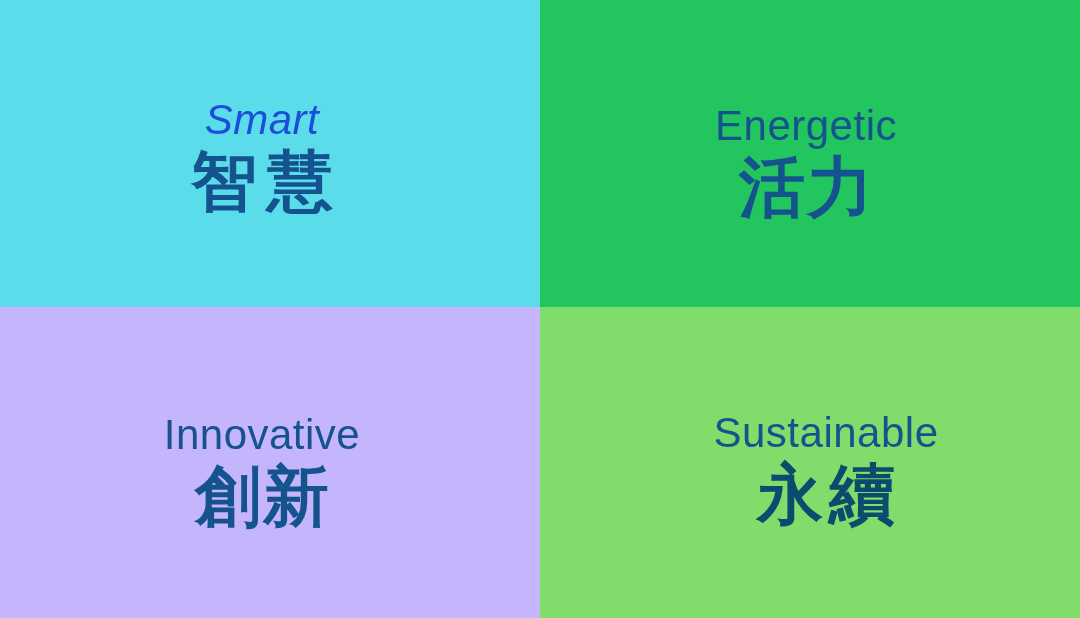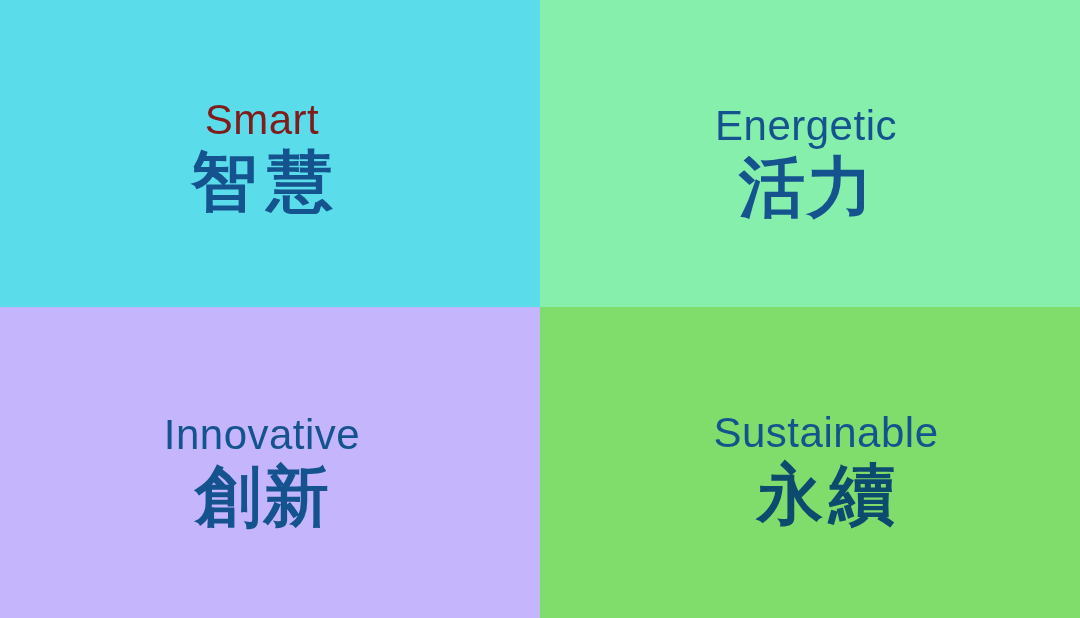--- a/index.html
+++ b/index.html
@@ -73,26 +73,26 @@
   .q-innovative .label-zh { letter-spacing: 2px;  text-indent: 2px; }
   .q-sustainable .label-zh{ letter-spacing: 6px;  text-indent: 6px; }
 </style>
 </head>
 <body style="background: rgb(255, 255, 255);">
 
 <div class="board">
 
   <div class="quadrant q-smart" style="background: rgb(91, 220, 235);">
     <div class="quadrant-inner">
-      <div class="label-en" style="color: #7f1d1d;">Smart</div>
+      <div class="label-en" style="color: #1d4ed8; font-style: italic;">Smart</div>
       <div class="label-zh" style="color: rgb(21, 83, 143);">智慧</div>
     </div>
   </div>
 
-  <div class="quadrant q-energetic" style="background: #86efac;">
+  <div class="quadrant q-energetic" style="background: #22c55e;">
     <div class="quadrant-inner">
       <div class="label-en" style="color: rgb(21, 83, 143);">Energetic</div>
       <div class="label-zh" style="color: rgb(21, 83, 143);">活力</div>
     </div>
   </div>
 
   <div class="quadrant q-innovative" style="background: #c4b5fd;">
     <div class="quadrant-inner">
       <div class="label-en" style="color: rgb(21, 83, 143);">Innovative</div>
       <div class="label-zh" style="color: rgb(21, 83, 143);">創新</div>

